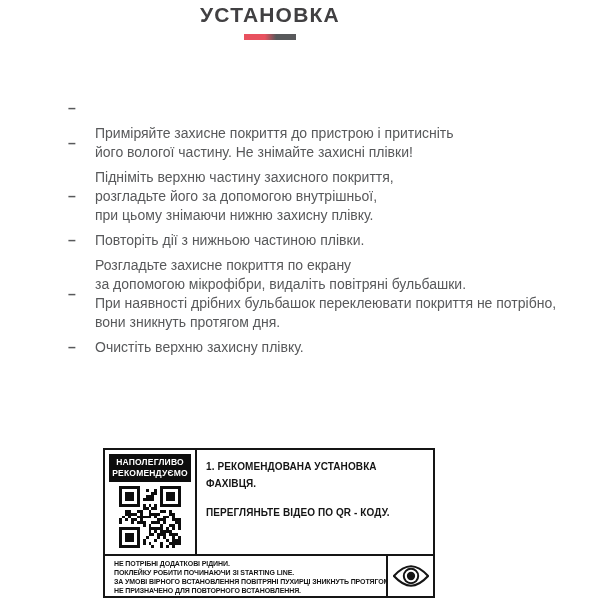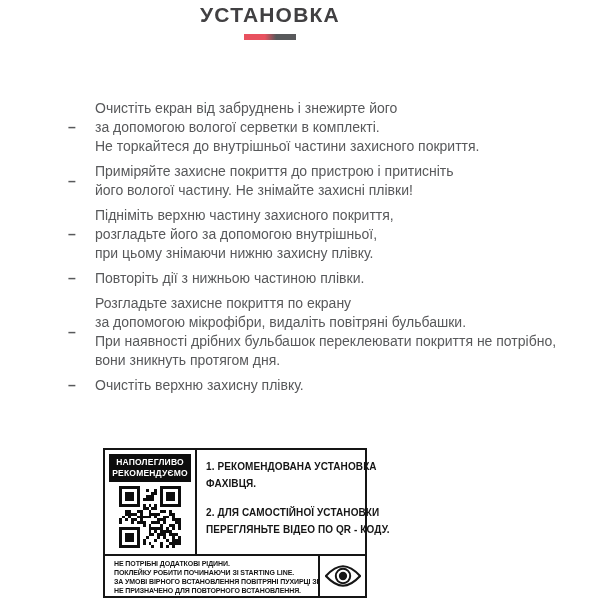--- a/index.html
+++ b/index.html
@@ -26,21 +26,21 @@
     position:absolute;left:68px;top:99px;width:520px;
     color:#58595b;font-size:14px;line-height:19px;
   }
   .step{display:flex;align-items:center;margin:0 0 6px 0;}
   .dash{flex:none;width:27px;font-weight:700;color:#58595b;}
   .lines{min-width:0;}
   .line{white-space:nowrap;}
 
   
   .rec-box{
-    position:absolute;left:103px;top:448px;width:264px;height:150px;
+    position:absolute;left:103px;top:448px;width:332px;height:150px;
     border:2px solid #151515;box-sizing:border-box;
     display:flex;flex-direction:column;color:#151515;background:#fff;
   }
   .rec-top{flex:1;display:flex;min-height:0;}
   .rec-left{
     width:92px;flex:none;border-right:2px solid #151515;box-sizing:border-box;
     padding:4px 4px 0 4px;display:flex;flex-direction:column;align-items:center;
   }
   .badge{
     background:#0d0d0d;color:#ffffff;width:100%;box-sizing:border-box;
@@ -76,25 +76,20 @@
 
   <header class="header">
     <h1 class="title">УСТАНОВКА</h1>
     <div class="title-underline"></div>
   </header>
 
   <section class="steps">
 
     <div class="step">
       <span class="dash">–</span>
-      <div class="lines">
-        <div class="line">Очистіть екран від забруднень і знежирте його</div>
-        <div class="line">за допомогою вологої серветки в комплекті.</div>
-        <div class="line">Не торкайтеся до внутрішньої частини захисного покриття.</div>
-      </div>
     </div>
 
     <div class="step">
       <span class="dash">–</span>
       <div class="lines">
         <div class="line">Приміряйте захисне покриття до пристрою і притисніть</div>
         <div class="line">його вологої частину. Не знімайте захисні плівки!</div>
       </div>
     </div>
 
@@ -364,21 +359,20 @@
           </svg>
       </div>
 
       <div class="rec-right">
         <div class="point">
           <div class="pline">1. РЕКОМЕНДОВАНА УСТАНОВКА</div>
           <div class="pline">ФАХІВЦЯ.</div>
         </div>
         <div class="point-gap"></div>
         <div class="point">
-          <div class="pline">2. ДЛЯ САМОСТІЙНОЇ УСТАНОВКИ</div>
           <div class="pline">ПЕРЕГЛЯНЬТЕ ВІДЕО ПО QR - КОДУ.</div>
         </div>
       </div>
     </div>
 
     <div class="rec-bottom">
       <div class="fine-print">
         <div>НЕ ПОТРІБНІ ДОДАТКОВІ РІДИНИ.</div>
         <div>ПОКЛЕЙКУ РОБИТИ ПОЧИНАЮЧИ ЗІ STARTING LINE.</div>
         <div>ЗА УМОВІ ВІРНОГО ВСТАНОВЛЕННЯ  ПОВІТРЯНІ ПУХИРЦІ ЗНИКНУТЬ  ПРОТЯГОМ ДОБИ.</div>

